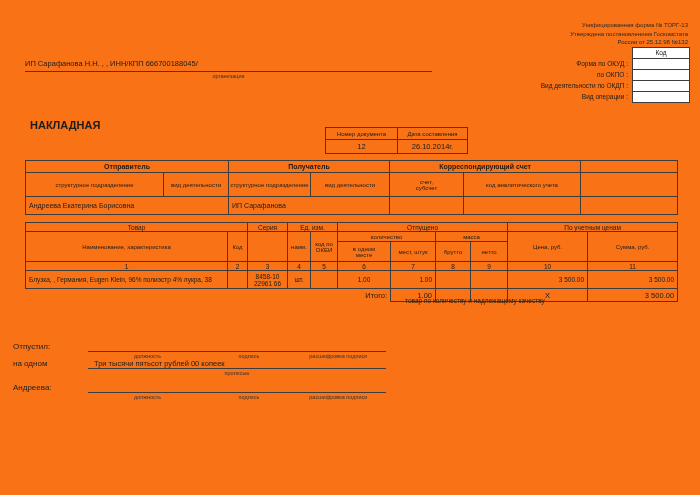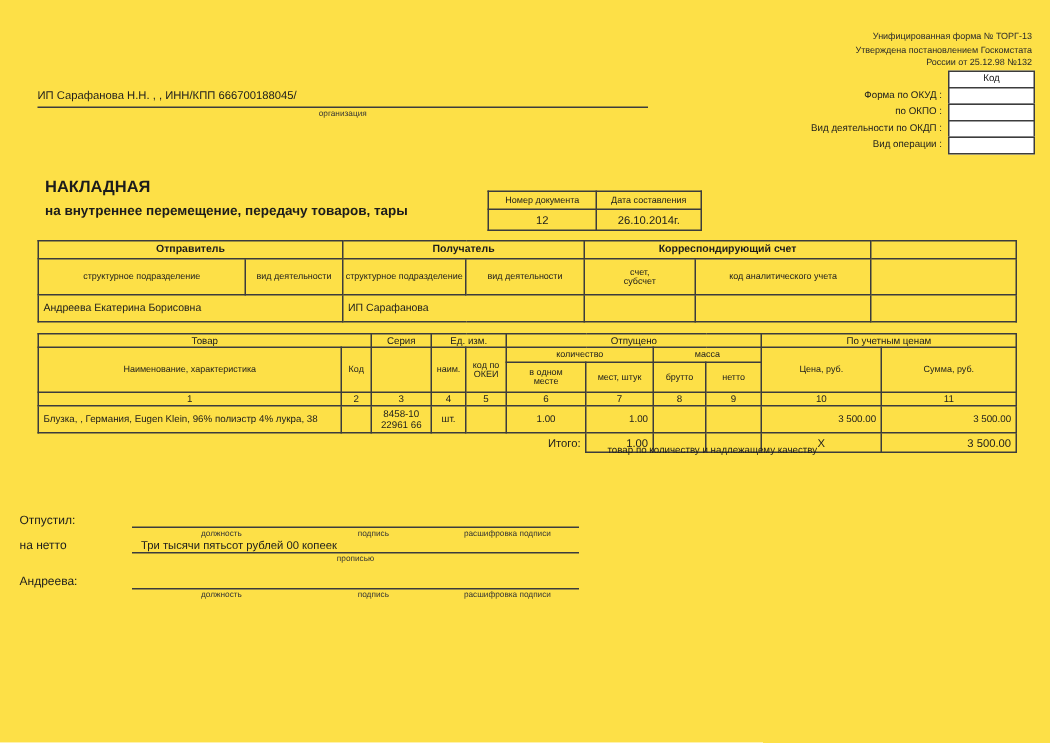--- a/index.html
+++ b/index.html
@@ -1,18 +1,18 @@
 <!DOCTYPE html>
 <html><head>
 <meta charset="utf-8">
 <style>
   * { margin:0; padding:0; box-sizing:border-box; }
   html,body { background:#ffffff; }
   .page {
-    position:relative; width:700px; height:495px; background:#fde047;
+    position:relative; width:700px; height:495px; background:#f97316;
     font-family:"Liberation Sans", sans-serif; color:#1c1c1c; overflow:hidden;
   }
   
   .form-note { position:absolute; right:12px; top:21px; text-align:right;
     font-size:6px; line-height:8.5px; color:#2a2a2a; }
   
   .kodblock { position:absolute; left:470px; top:47px; width:220px; }
   .kodrow { display:flex; height:12px; margin-top:-1px; }
   .kodrow:first-child { margin-top:0; }
   .kodlabel { flex:1; text-align:right; font-size:6.5px; line-height:12px; padding-right:4px; }
@@ -99,21 +99,20 @@
     </div>
   </div>
 
   <div class="orgblock">
     <div class="orgvalue nowrap">ИП Сарафанова Н.Н. ,  , ИНН/КПП 666700188045/</div>
     <div class="orgcaption">организация</div>
   </div>
 
   <div class="titleblock">
     <div class="title1">НАКЛАДНАЯ</div>
-    <div class="title2">на внутреннее перемещение, передачу товаров, тары</div>
   </div>
 
   <table class="docinfo">
     <colgroup>
         <col style="width:72px">
         <col style="width:70px">
       </colgroup>
     <tbody>
         <tr class="hrow">
       <td>Номер документа</td>
@@ -251,21 +250,21 @@
     </div>
     <div class="sigcaps">
       <span class="cap1">должность</span>
       <span class="cap2">подпись</span>
       <span class="cap3">расшифровка подписи</span>
     </div>
   </div>
 
   <div class="sigblock" style="top:318px">
     <div class="sigtop">
-      <div class="siglabel">на нетто</div>
+      <div class="siglabel">на одном</div>
       <div class="sigline">Три тысячи пятьсот рублей 00 копеек</div>
     </div>
     <div class="sigcaps">
       <span class="capfull">прописью</span>
     </div>
   </div>
 
   <div class="sigblock" style="top:342px">
     <div class="sigtop">
       <div class="siglabel">Андреева:</div>

